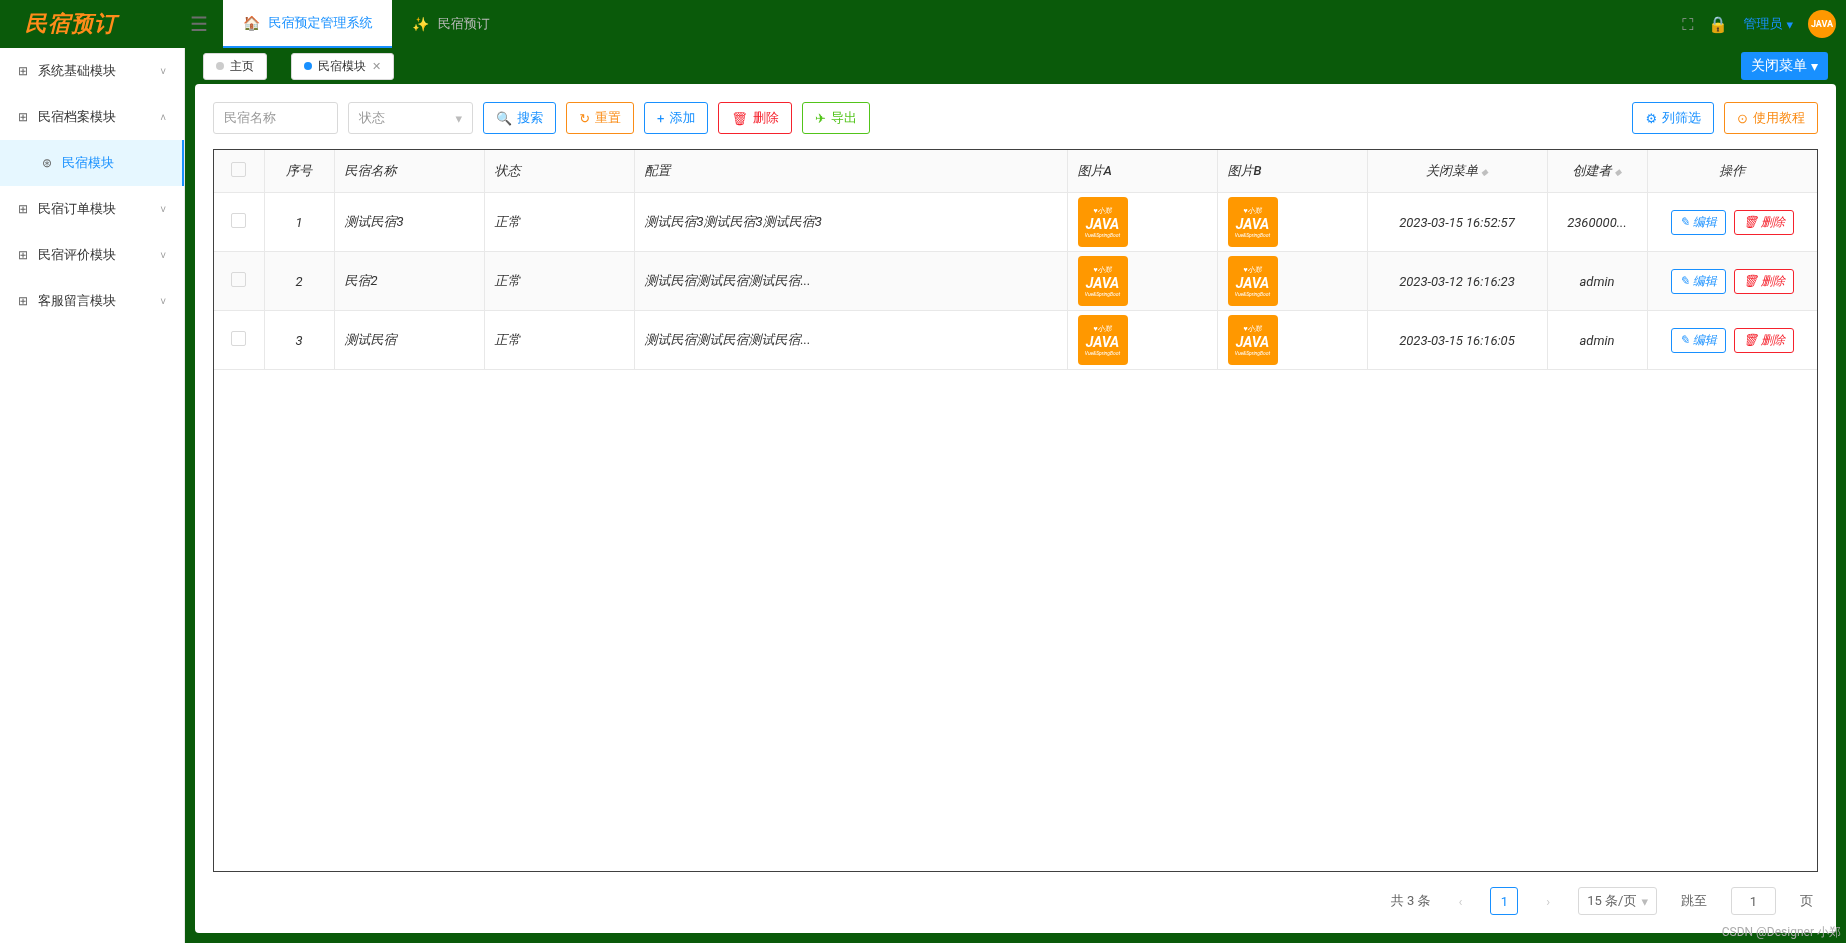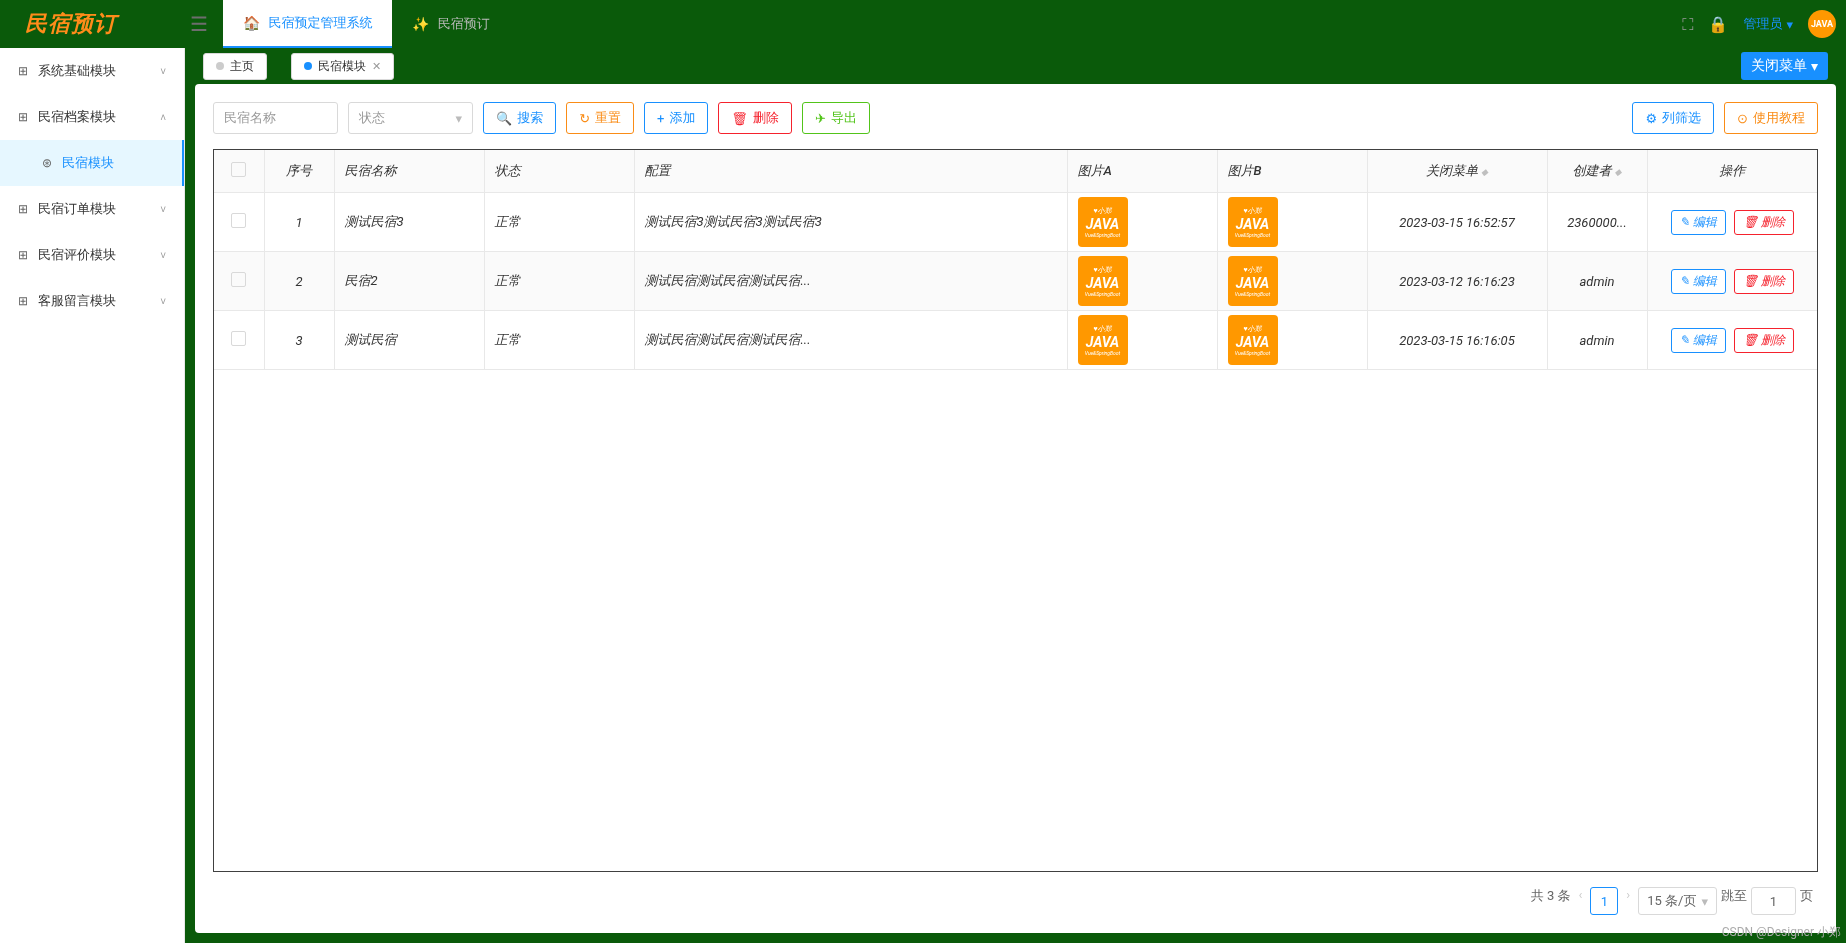--- a/index.html
+++ b/index.html
@@ -43,21 +43,21 @@
 table { width: 100%; border-collapse: collapse; }
 th { background: #fafafa; text-align: left; padding: 12px 10px; font-weight: 500; font-size: 13px; border-bottom: 1px solid #e8e8e8; border-right: 1px solid #e8e8e8; color: #333; }
 td { padding: 4px 10px; border-bottom: 1px solid #e8e8e8; border-right: 1px solid #e8e8e8; font-size: 13px; vertical-align: middle; }
 tbody tr:nth-child(even) { background: #fafafa; }
 .checkbox { width: 15px; height: 15px; border: 1px solid #d9d9d9; border-radius: 2px; display: inline-block; }
 .thumb { width: 50px; height: 50px; background: #ff9800; border-radius: 4px; display: flex; flex-direction: column; align-items: center; justify-content: center; color: #fff; font-size: 7px; }
 .thumb .j { font-size: 14px; font-weight: bold; }
 .action-btns { display: flex; gap: 8px; justify-content: center; }
 .btn-sm { padding: 3px 8px; font-size: 12px; border-radius: 3px; display: flex; align-items: center; gap: 3px; cursor: pointer; }
 .sort-icon { font-size: 9px; color: #bfbfbf; margin-left: 3px; }
-.pagination { display: flex; justify-content: flex-end; gap: 4px; padding: 15px 5px 0; font-size: 13px; color: #666; }
+.pagination { display: flex; align-items: center; justify-content: flex-end; gap: 24px; padding: 15px 5px 0; font-size: 13px; color: #666; }
 .page-num { border: 1px solid #1890ff; color: #1890ff; border-radius: 3px; width: 28px; height: 28px; display: flex; align-items: center; justify-content: center; }
 .page-arrow { color: #ccc; cursor: pointer; padding: 0 4px; }
 .page-select, .page-input { border: 1px solid #d9d9d9; border-radius: 3px; height: 28px; padding: 0 8px; display: flex; align-items: center; gap: 5px; }
 .page-input { width: 45px; justify-content: center; }
 .watermark { position: fixed; bottom: 2px; right: 5px; font-size: 12px; color: #aaa; }
 th:last-child, td:last-child { border-right: none; }
 .center { text-align: center; }
 .th-sort { white-space: nowrap; }
 </style>
 </head>

